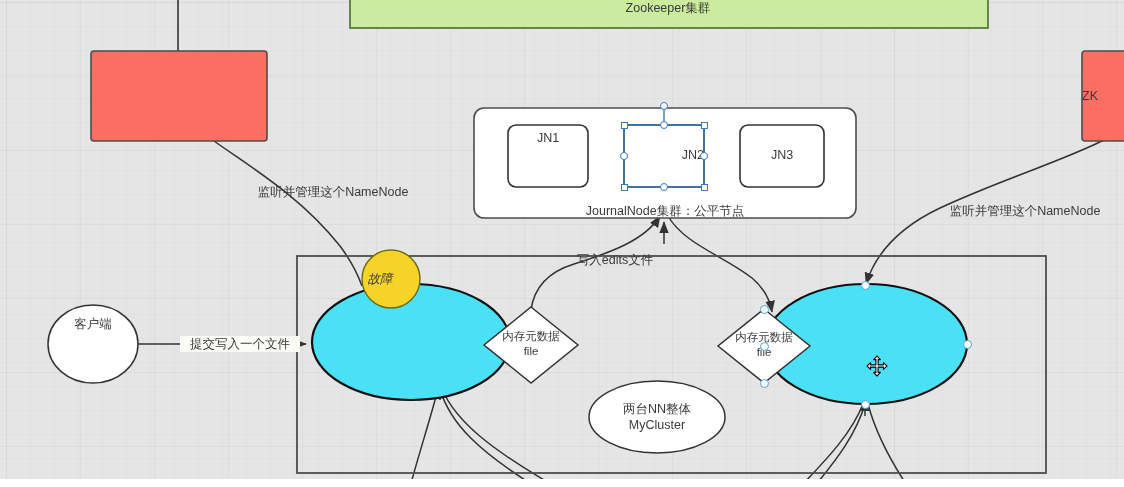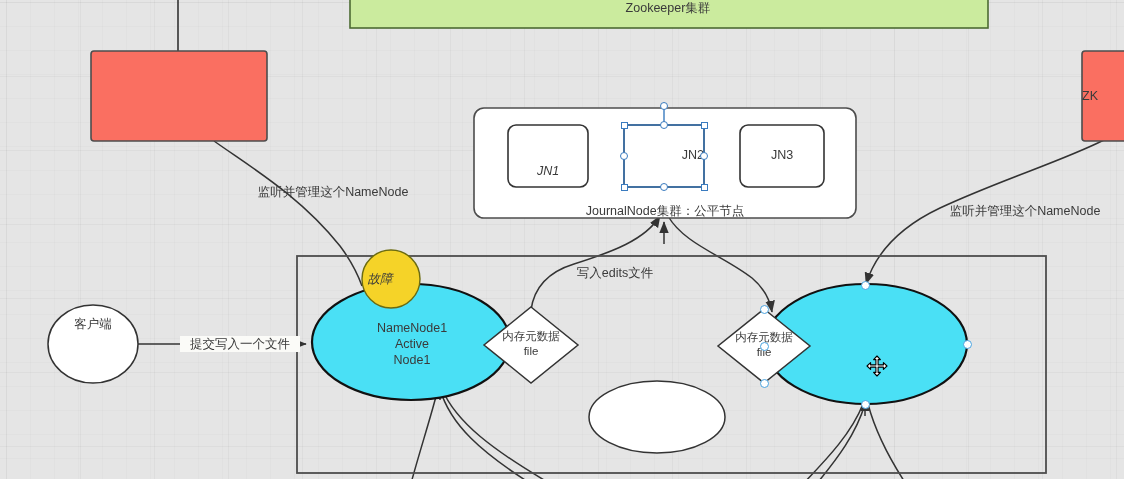--- a/index.html
+++ b/index.html
@@ -138,49 +138,48 @@
     <polygon points="764,309 810,346 764,383 718,346" fill="#ffffff" stroke="#333" stroke-width="1.5"></polygon>
 
     <ellipse cx="657" cy="417" rx="68" ry="36" fill="#ffffff" stroke="#333" stroke-width="1.5"></ellipse>
   </svg>
 
   <div class="shape-text" style="left:598px; top:0px; width:140px;">Zookeeper集群</div>
 
 
   <div class="shape-text" style="left:1082px; top:88px; width:40px; text-align:left;">ZK</div>
 
-  <div class="shape-text" style="left:508px; top:163px; width:80px;font-style:italic;">JN1</div>
+  <div class="shape-text" style="left:508px; top:130px; width:80px;">JN1</div>
   <div class="shape-text" style="left:624px; top:147px; width:80px;text-align:right;">JN2</div>
   <div class="shape-text" style="left:740px; top:147px; width:84px;">JN3</div>
 
   <div class="shape-text" style="left:545px; top:203px; width:240px;">JournalNode集群：公平节点</div>
 
   <div class="shape-text" style="left:48px; top:316px; width:90px;">客户端</div>
 
   <div class="shape-text" style="left:350px; top:271px; width:60px;font-style:italic;">故障</div>
 
-  <div class="shape-text" style="left:332px; top:320px; width:160px;">NameNode1
-Active
-Node1</div>
 
 
   <div class="shape-text" style="left:483px; top:329px; width:96px; font-size:11.5px; line-height:15px;">内存元数据
 file</div>
 
   <div class="shape-text" style="left:716px; top:330px; width:96px; font-size:11.5px; line-height:15px;">内存元数据
 file</div>
 
+  <div class="shape-text" style="left:589px; top:401px; width:136px;">两台NN整体
+MyCluster</div>
 
   <div class="shape-text" style="left:253px; top:184px; width:160px;">监听并管理这个NameNode</div>
 
   <div class="shape-text" style="left:940px; top:203px; width:170px;">监听并管理这个NameNode</div>
 
   <div class="shape-text" style="left:180px; top:336px; width:120px; background:#fbfbf8;">提交写入一个文件</div>
 
-  <div class="shape-text" style="left:560px; top:265px; width:110px;">写入edits文件</div>
+  <div class="shape-text" style="left:560px; top:252px; width:110px;">写入edits文件</div>
 
   <div>
     <svg class="layer" viewBox="0 0 1124 487">
       <rect x="624" y="125" width="80" height="62" fill="none" stroke="#3a7bbf" stroke-width="1.4"></rect>
       <line x1="664" y1="125" x2="664" y2="107" stroke="#3a7bbf" stroke-width="1.4"></line>
     </svg>
     <div class="sel-handle-rd" style="left:660px; top:102px;"></div>
     <div class="sel-handle-sq" style="left:620.5px; top:121.5px;"></div>
     <div class="sel-handle-sq" style="left:700.5px; top:121.5px;"></div>
     <div class="sel-handle-sq" style="left:620.5px; top:183.5px;"></div>

